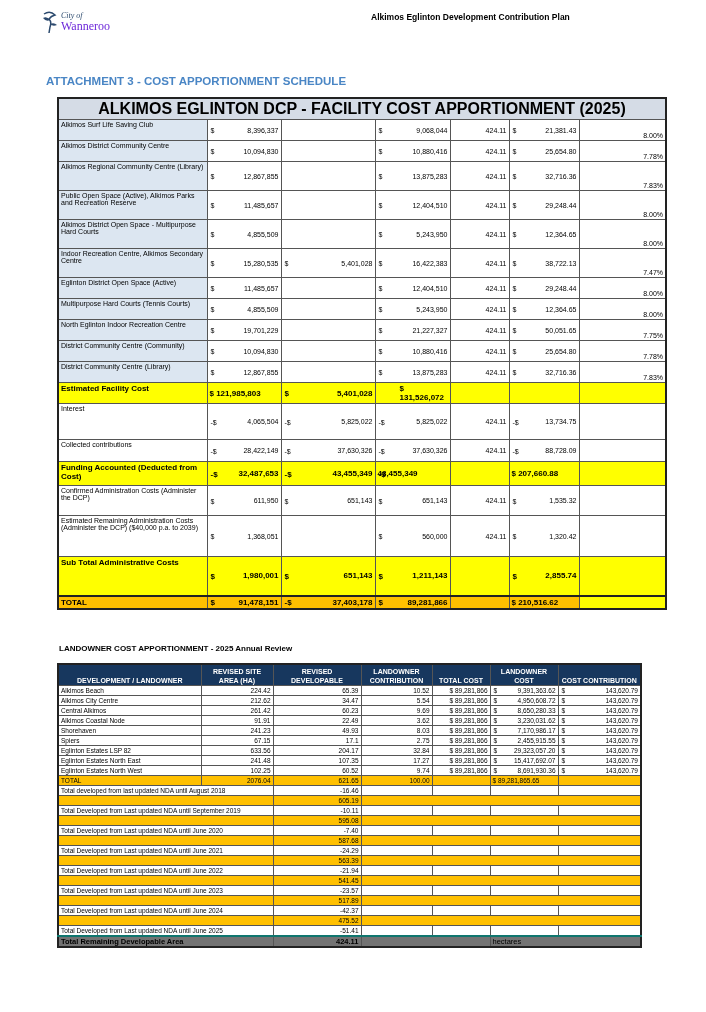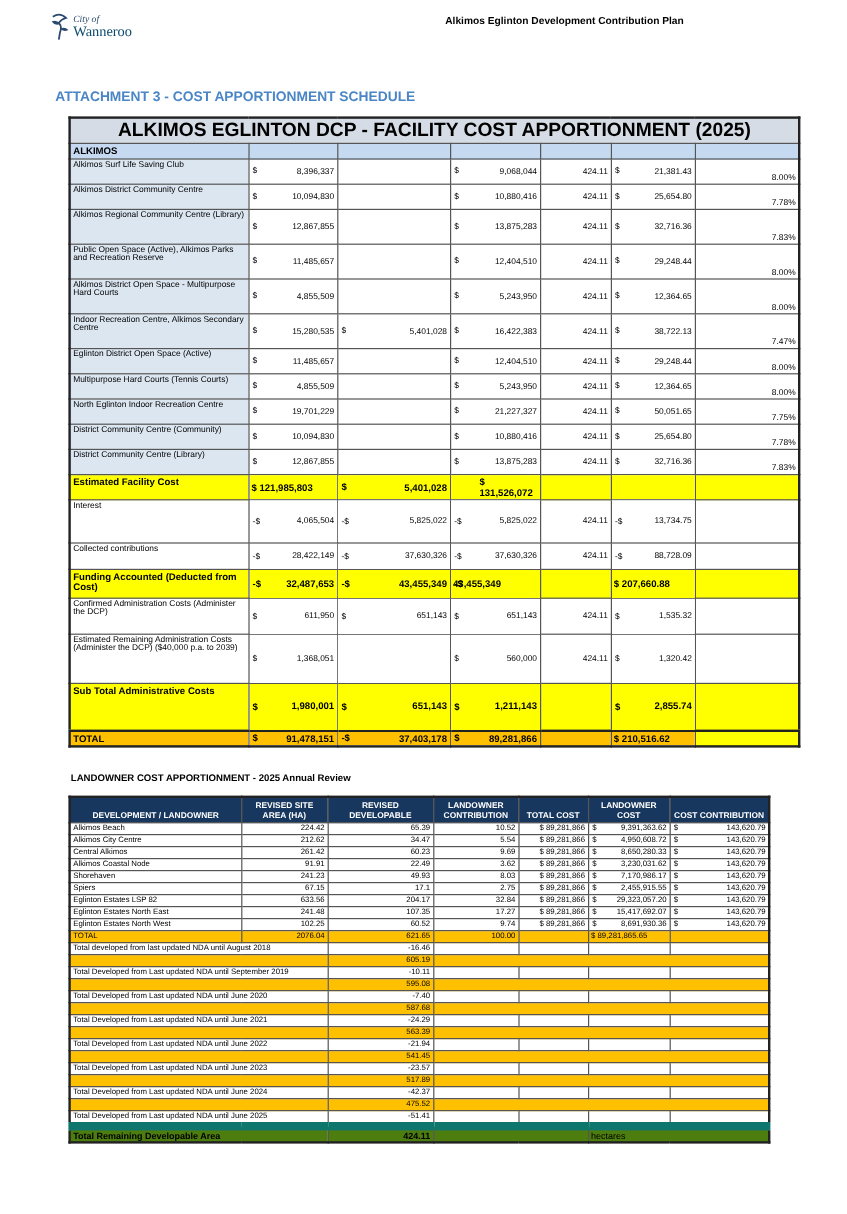--- a/index.html
+++ b/index.html
@@ -1,20 +1,20 @@
 <!DOCTYPE html>
 <html><head>
 <meta charset="utf-8">
 <style>
   html, body { margin:0; padding:0; background:#ffffff; }
   body { width:706px; height:1012px; position:relative; font-family:"Liberation Sans", sans-serif; color:#000; overflow:hidden; }
   .logo { position:absolute; left:41px; top:10px; width:80px; height:26px; }
   .logo svg { position:absolute; left:0; top:0; }
   .logo .city { position:absolute; left:20px; top:1px; font-family:"Liberation Serif", serif; font-size:8px; color:#2c4a6e; font-style:italic; }
-  .logo .wann { position:absolute; left:20px; top:9px; font-family:"Liberation Serif", serif; font-size:12px; color:#0c4a6e; }
+  .logo .wann { position:absolute; left:20px; top:9px; font-family:"Liberation Serif", serif; font-size:12px; color:#6d28d9; }
   .doc-title { position:absolute; left:371px; top:12px; font-size:8.5px; font-weight:bold; }
   .attach { position:absolute; left:46px; top:75px; font-size:11.5px; font-weight:bold; color:#4a86c5; }
 
   table { border-collapse:collapse; position:absolute; table-layout:fixed; }
   #t1 { left:57px; top:97px; width:608px; border:2px solid #222; }
   #t1 td { border:1px solid #555; font-size:7px; padding:1px 2px; vertical-align:top; }
   #t1 .title-row td { background:#d5dce6; text-align:center; font-weight:bold; font-size:16px; height:18px; vertical-align:middle; }
   #t1 .hdr td { background:#17375e; color:#fff; font-weight:bold; text-align:center; font-size:7.5px; height:30px; vertical-align:top; padding-top:2px; }
   #t1 .sect td { background:#c5d9f1; font-weight:bold; font-size:8px; height:10px; }
   #t1 .sect.grey td { background:#dde3ea; }
@@ -30,21 +30,21 @@
 
   .t2title { position:absolute; left:59px; top:644px; font-size:8px; font-weight:bold; }
   #t2 { left:57px; top:663px; width:583px; border:2px solid #222; }
   #t2 td { border:1px solid #555; font-size:6.5px; padding:0 2px; height:9px; line-height:9px; }
   #t2 .hdr td { background:#17375e; color:#fff; font-weight:bold; text-align:center; font-size:7px; height:20px; line-height:9px; vertical-align:bottom; }
   #t2 td.r { text-align:right; }
   #t2 td.money { position:relative; text-align:right; }
   #t2 td.money .sym { position:absolute; left:3px; }
   #t2 .org td { background:#ffc000; }
   #t2 .band td { background:#ffc000; }
-  #t2 .final td { background:#4d7c0f; font-weight:bold; font-size:7.5px; border-top:7px solid #0f766e; }
+  #t2 .final td { background:#737373; font-weight:bold; font-size:7.5px; border-top:2px solid #0f766e; }
 </style>
 </head>
 <body>
 
 <div class="logo">
   <svg width="18" height="24" viewBox="0 0 18 24">
     <path d="M3 4 Q9 0 14 5 Q10 6 8 9 Q11 12 9 17 L8 23" stroke="#2c4a6e" stroke-width="1.5" fill="none"></path>
     <path d="M2 8 Q6 6 9 10 Q5 12 2 8Z" fill="#2c4a6e"></path>
     <path d="M9 14 Q13 12 16 15 Q12 17 9 14Z" fill="#2c4a6e"></path>
   </svg>
@@ -60,29 +60,20 @@
       <col style="width:74px">
       <col style="width:94px">
       <col style="width:75px">
       <col style="width:59px">
       <col style="width:70px">
       <col style="width:87px">
   </colgroup>
   <tbody id="t1body">
       <tr class="title-row">
         <td colspan="7">ALKIMOS EGLINTON DCP - FACILITY COST APPORTIONMENT (2025)</td>
-      </tr>
-      <tr class="sect">
-        <td>ALKIMOS</td>
-        <td></td>
-        <td></td>
-        <td></td>
-        <td></td>
-        <td></td>
-        <td></td>
       </tr>
       <tr style="height:21px">
         <td class="item">Alkimos Surf Life Saving Club</td>
         <td class="money"><span class="sym">$</span><span>8,396,337</span></td>
         <td class="money"></td>
         <td class="money"><span class="sym">$</span><span>9,068,044</span></td>
         <td class="num">424.11</td>
         <td class="money"><span class="sym">$</span><span>21,381.43</span></td>
         <td class="pct">8.00%</td>
       </tr>

